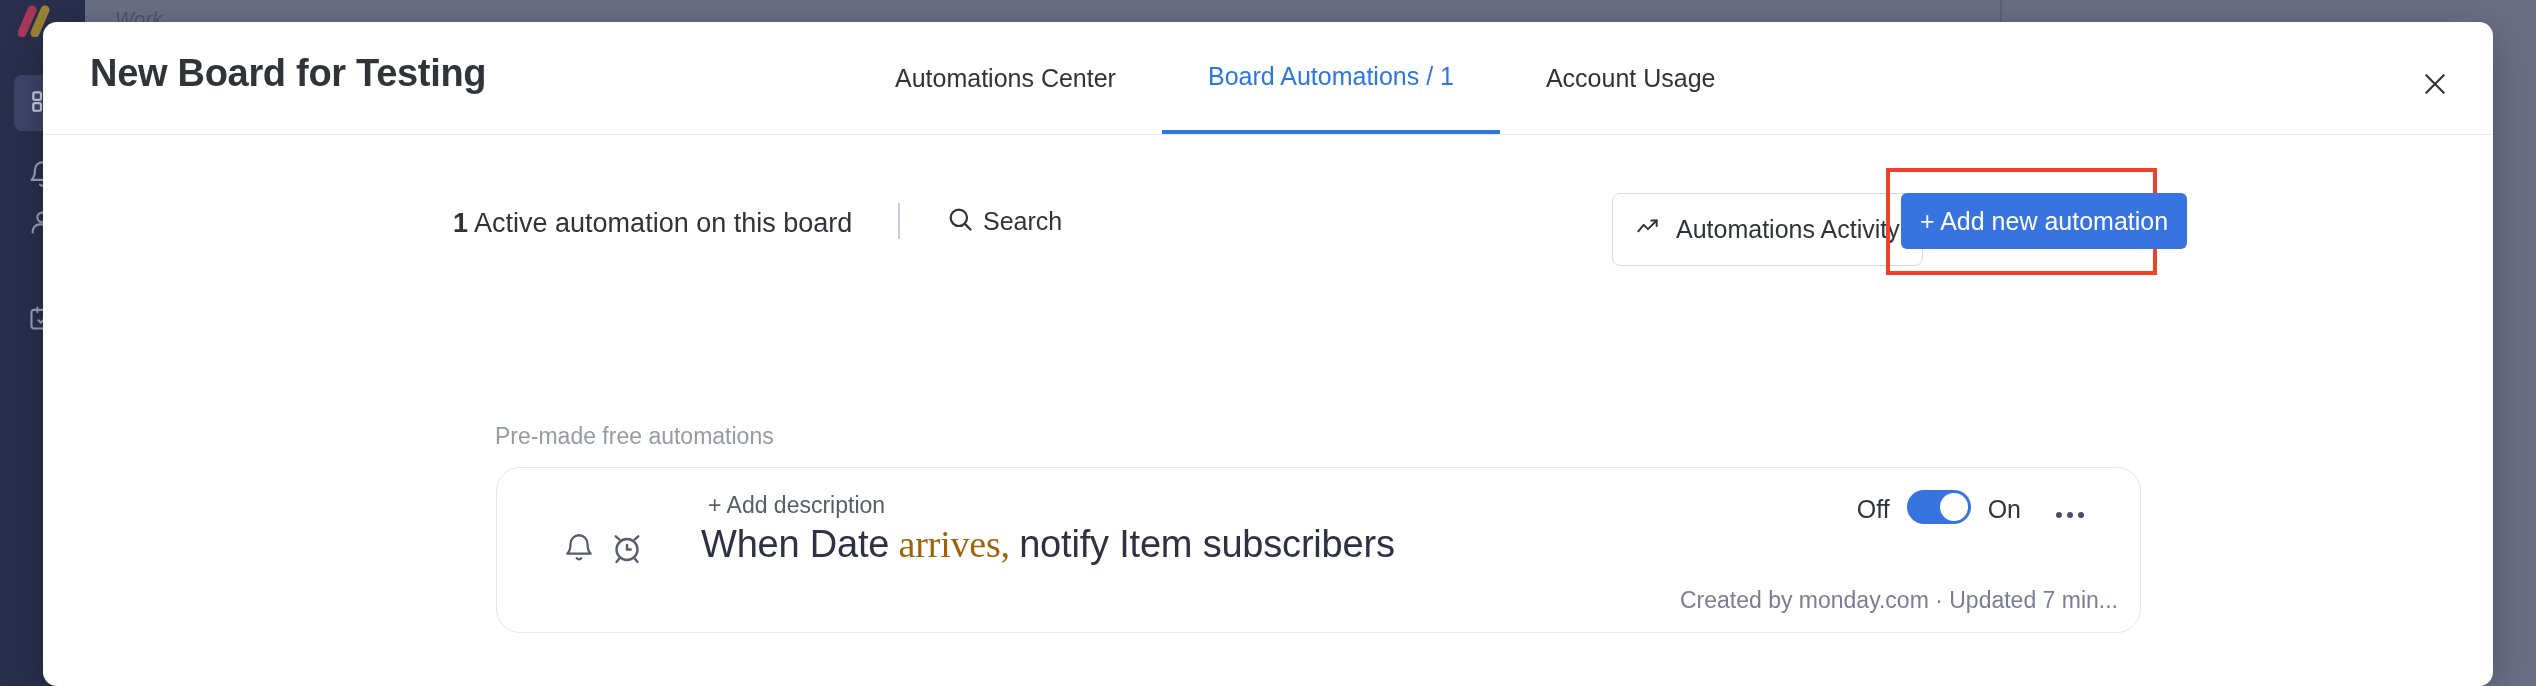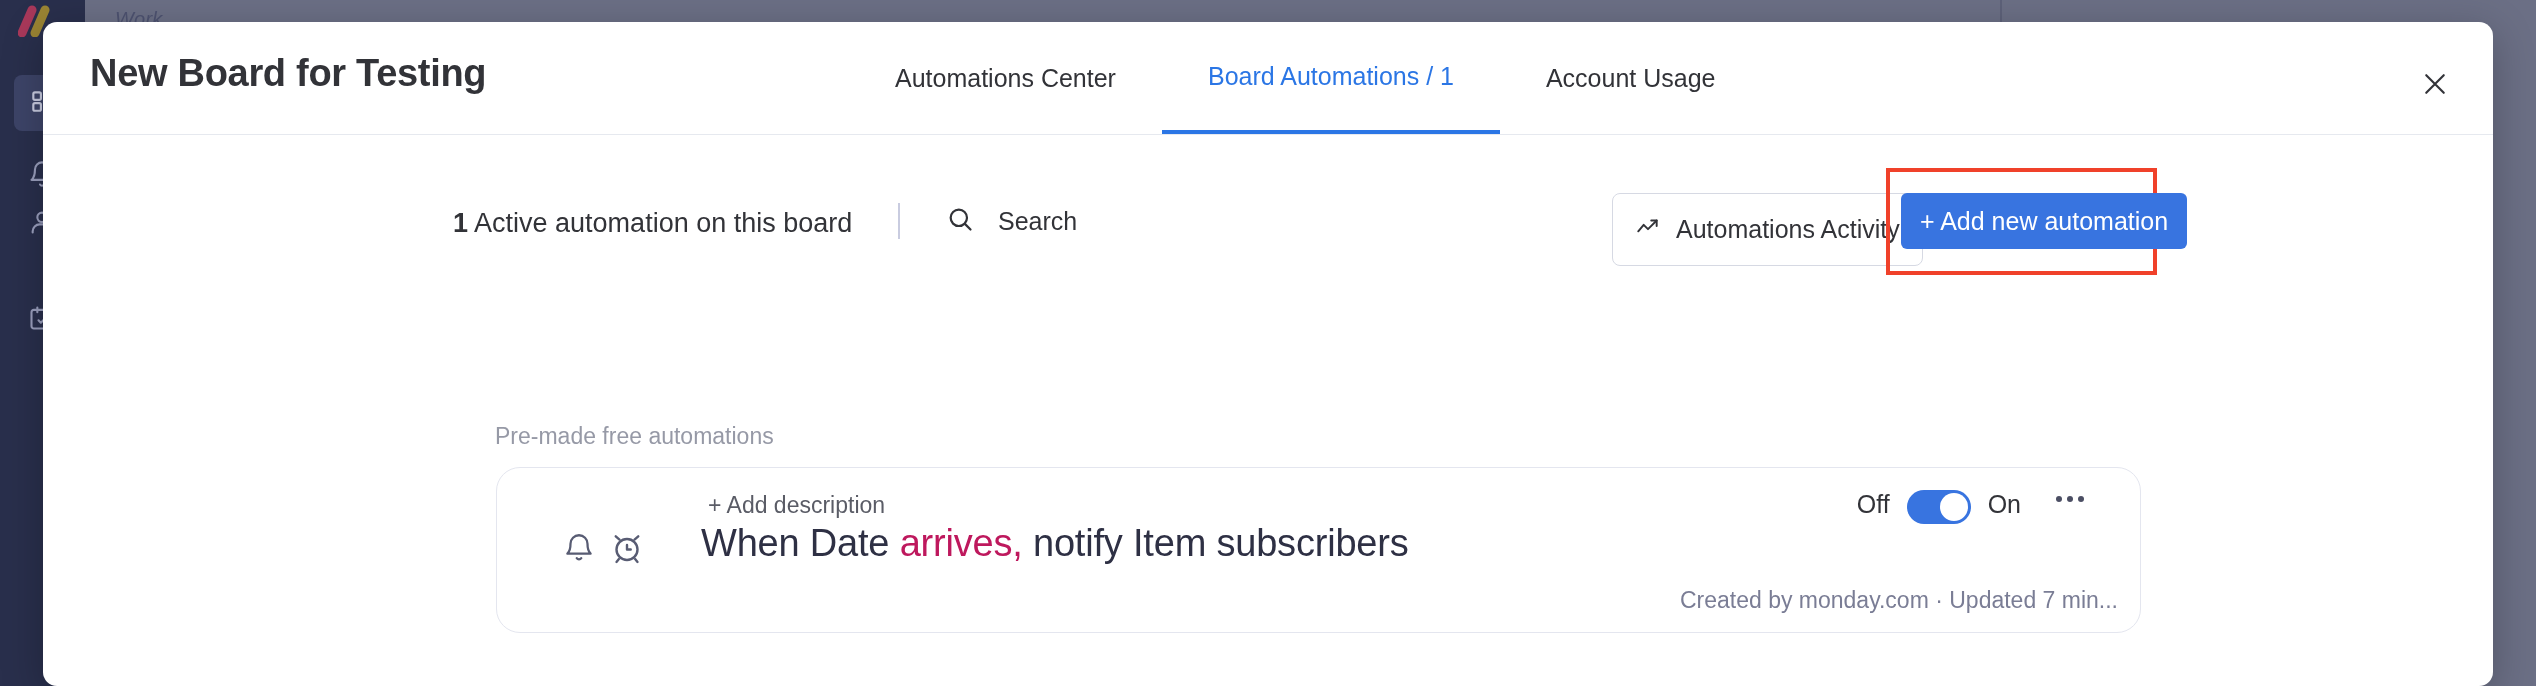--- a/index.html
+++ b/index.html
@@ -156,21 +156,21 @@
     width: 2px;
     height: 36px;
     background: #c9cce0;
   }
   #search-box {
     position: absolute;
     left: 903px;
     top: 70px;
     display: flex;
     align-items: center;
-    gap: 24px;
+    gap: 9px;
     cursor: pointer;
   }
   #search-label {
     font-size: 25px;
     color: #323338;
   }
   #btn-activity {
     position: absolute;
     left: 1569px;
     top: 58px;
@@ -257,28 +257,28 @@
   #card-sentence {
     position: absolute;
     left: 204px;
     top: 54px;
     font-size: 38px;
     color: #2e3044;
     white-space: nowrap;
     letter-spacing: -.2px;
   }
   #card-sentence .bold { font-weight: 400; }
-  #card-sentence .light { font-weight: 400; color: #be185d; }
+  #card-sentence .light { font-weight: 400; color: #a16207; font-family: Liberation Serif, serif; }
 
   #card-toggle-group {
     position: absolute;
     right: 50px;
     top: 22px;
     display: flex;
-    align-items: flex-start;
+    align-items: flex-end;
     gap: 17px;
   }
   .toggle-label {
     font-size: 25px;
     color: #323338;
   }
   #toggle-switch {
     width: 64px;
     height: 34px;
     border-radius: 17px;

